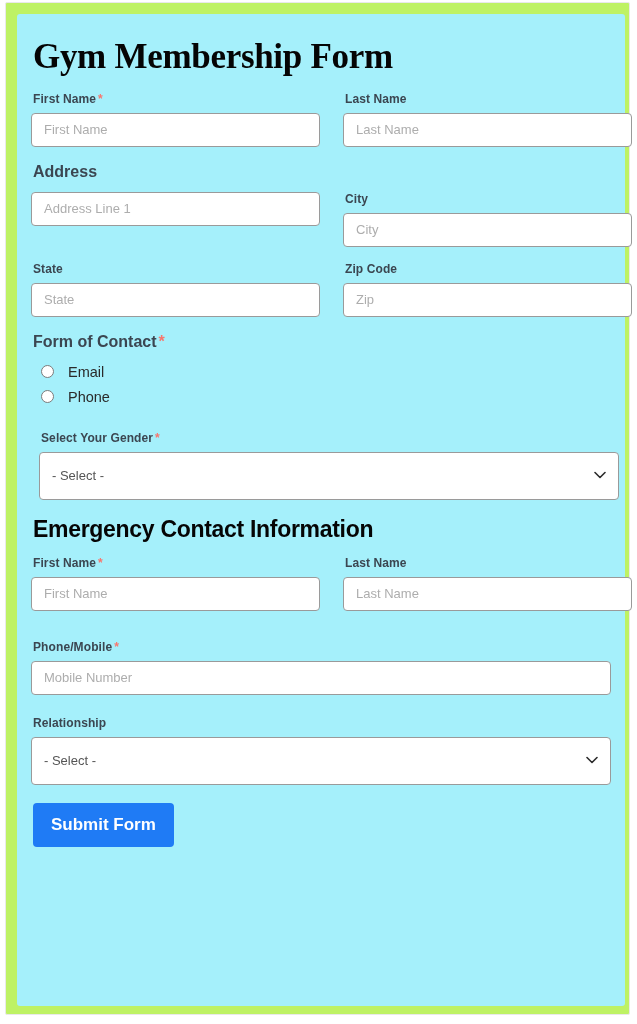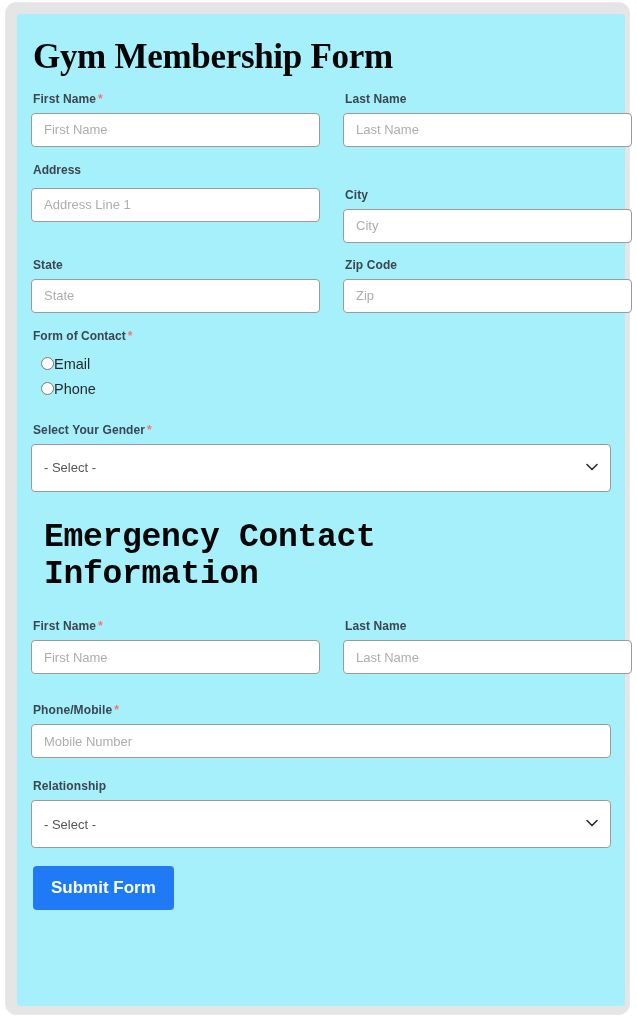--- a/index.html
+++ b/index.html
@@ -13,23 +13,23 @@
     font-family: "Liberation Sans", sans-serif;
     overflow: hidden;
   }
 
   .page-card {
     position: absolute;
     left: 5px;
     top: 2px;
     width: 625px;
     height: 1013px;
-    background: #e5e5e5;
+    background: #bef264;
     border: 1px solid #e9e9e9;
-    border-radius: 11px;
+    border-radius: 2px;
     box-sizing: border-box;
   }
 
   .form-panel {
     position: absolute;
     left: 11px;
     top: 11px;
     width: 608px;
     height: 992px;
     background: #a5f0fb;
@@ -43,25 +43,25 @@
     font-weight: bold;
     font-size: 35px;
     color: #050505;
     margin: 0;
     padding: 10px 0 0 2px;
     line-height: 1.1;
     letter-spacing: -0.3px;
   }
 
   .section-title {
-    font-family: Liberation Mono, monospace;
-    font-weight: bold;
-    font-size: 33px;
+    font-family: Liberation Sans, sans-serif;
+    font-weight: bold;
+    font-size: 23px;
     color: #050505;
-    margin: 11px;
+    margin: 0;
     padding: 16px 0 4px 2px;
     line-height: 1.15;
     letter-spacing: -0.3px;
   }
 
   .intro {
     font-size: 14.5px;
     color: #1d1d1d;
     line-height: 1.62;
     margin: 0;
@@ -97,30 +97,31 @@
     font-family: "Liberation Sans", sans-serif;
     font-size: 13px;
     color: #333;
     padding: 0 12px;
     outline: none;
   }
   .f-input::placeholder { color: #adadad; }
 
   .sub-label {
     display: block;
-    font-size: 12px;
+    font-size: 16px;
     font-weight: bold;
     color: #3b4651;
     padding: 16px 0 0 2px;
   }
 
   .radio-group { padding: 9px 0 0 2px; }
   .radio-row {
     display: flex;
     align-items: center;
+    gap: 14px;
     padding: 4px 0 5px 8px;
   }
   .radio-dot {
     width: 13px;
     height: 13px;
     border: 1px solid #7b7b7b;
     border-radius: 50%;
     background: #ffffff;
     flex: 0 0 13px;
     box-sizing: border-box;
@@ -215,21 +216,21 @@
           <span class="radio-dot"></span>
           <span class="radio-text">Email</span>
         </div>
         <div class="radio-row">
           <span class="radio-dot"></span>
           <span class="radio-text">Phone</span>
         </div>
       </div>
     </div>
 
-    <div class="field-full" style="padding-top:21px;">
+    <div class="field-full" style="padding-top:21px;margin-left:8px;">
       <label class="f-label"><span>Select Your Gender</span><span class="req">*</span></label>
       <div class="select-wrap">
         <select class="f-select">
           <option>- Select -</option>
         </select>
         <span class="chev">
           <svg width="12" height="8" viewBox="0 0 12 8">
               <path d="M1 1.5 L6 6.5 L11 1.5" stroke="#2c2c2c" stroke-width="1.6" fill="none" stroke-linecap="round" stroke-linejoin="round"></path>
             </svg>
         </span>

